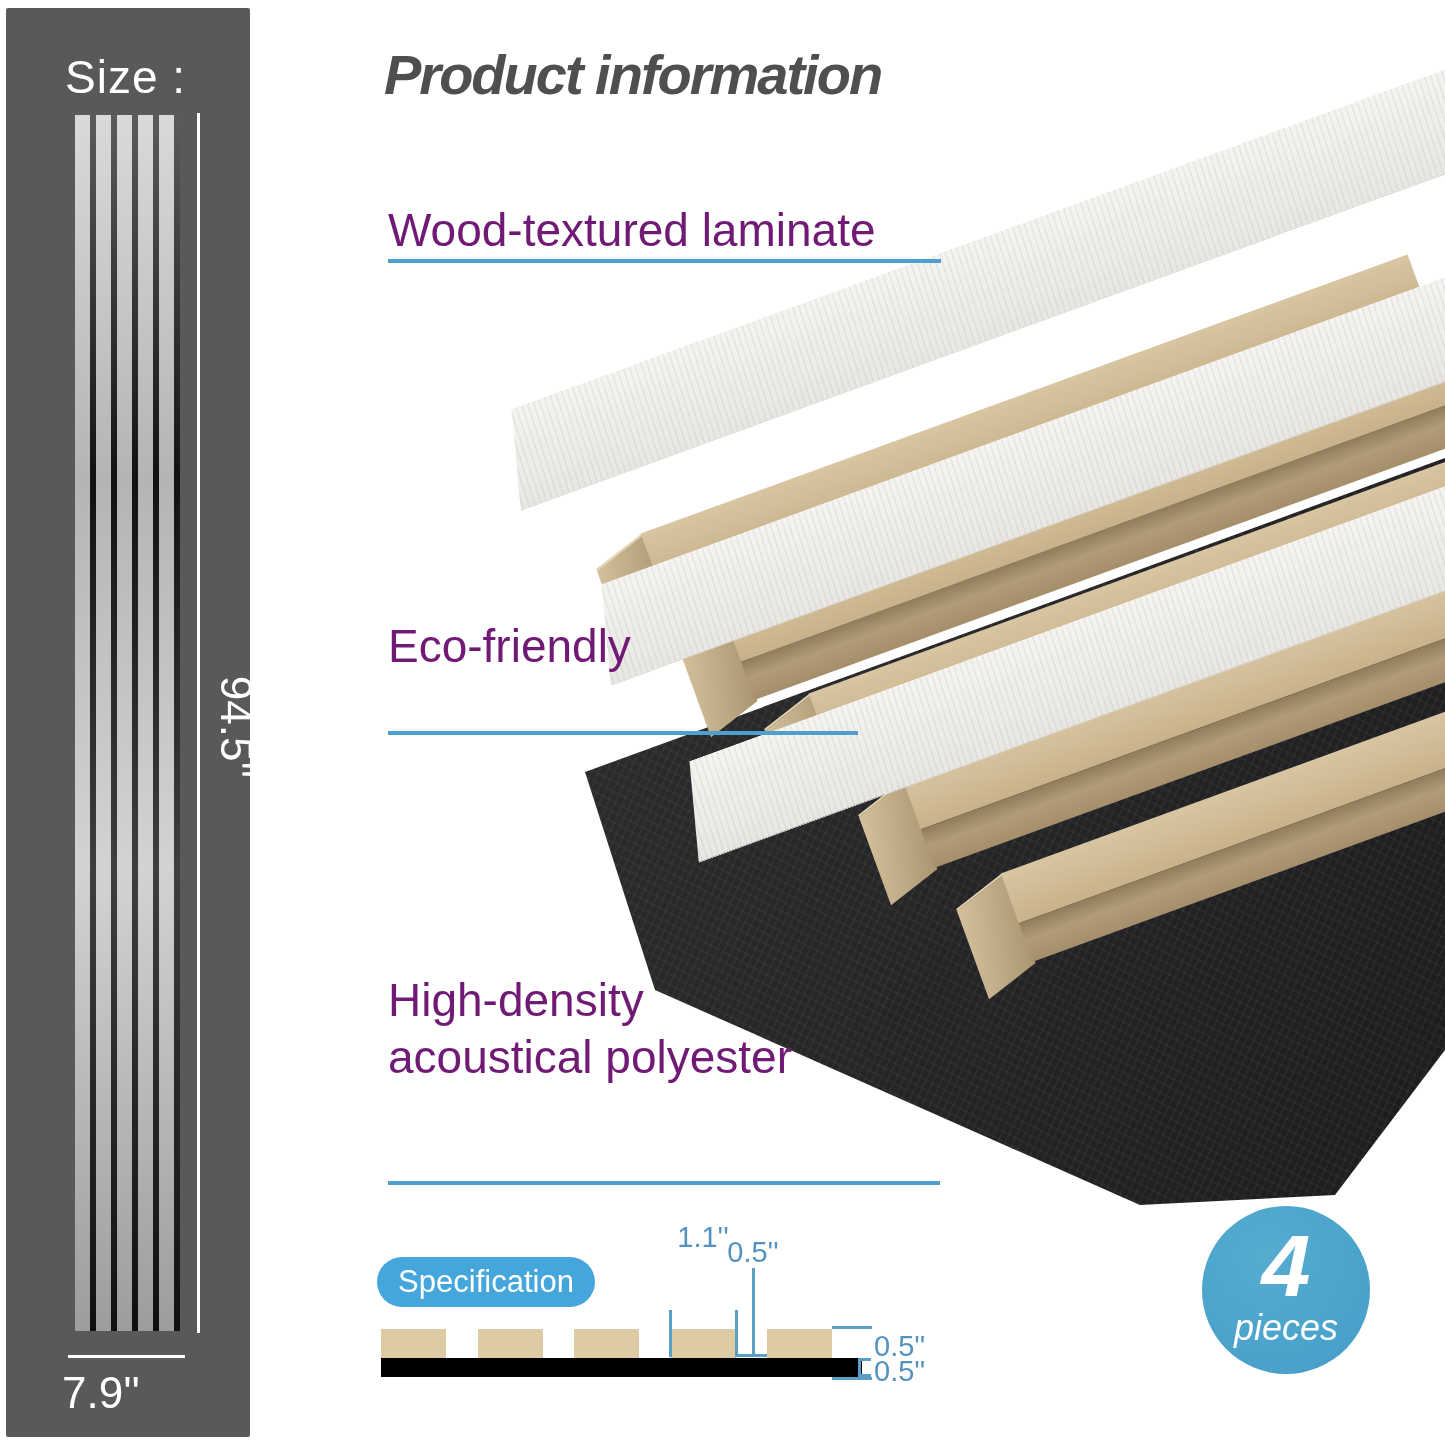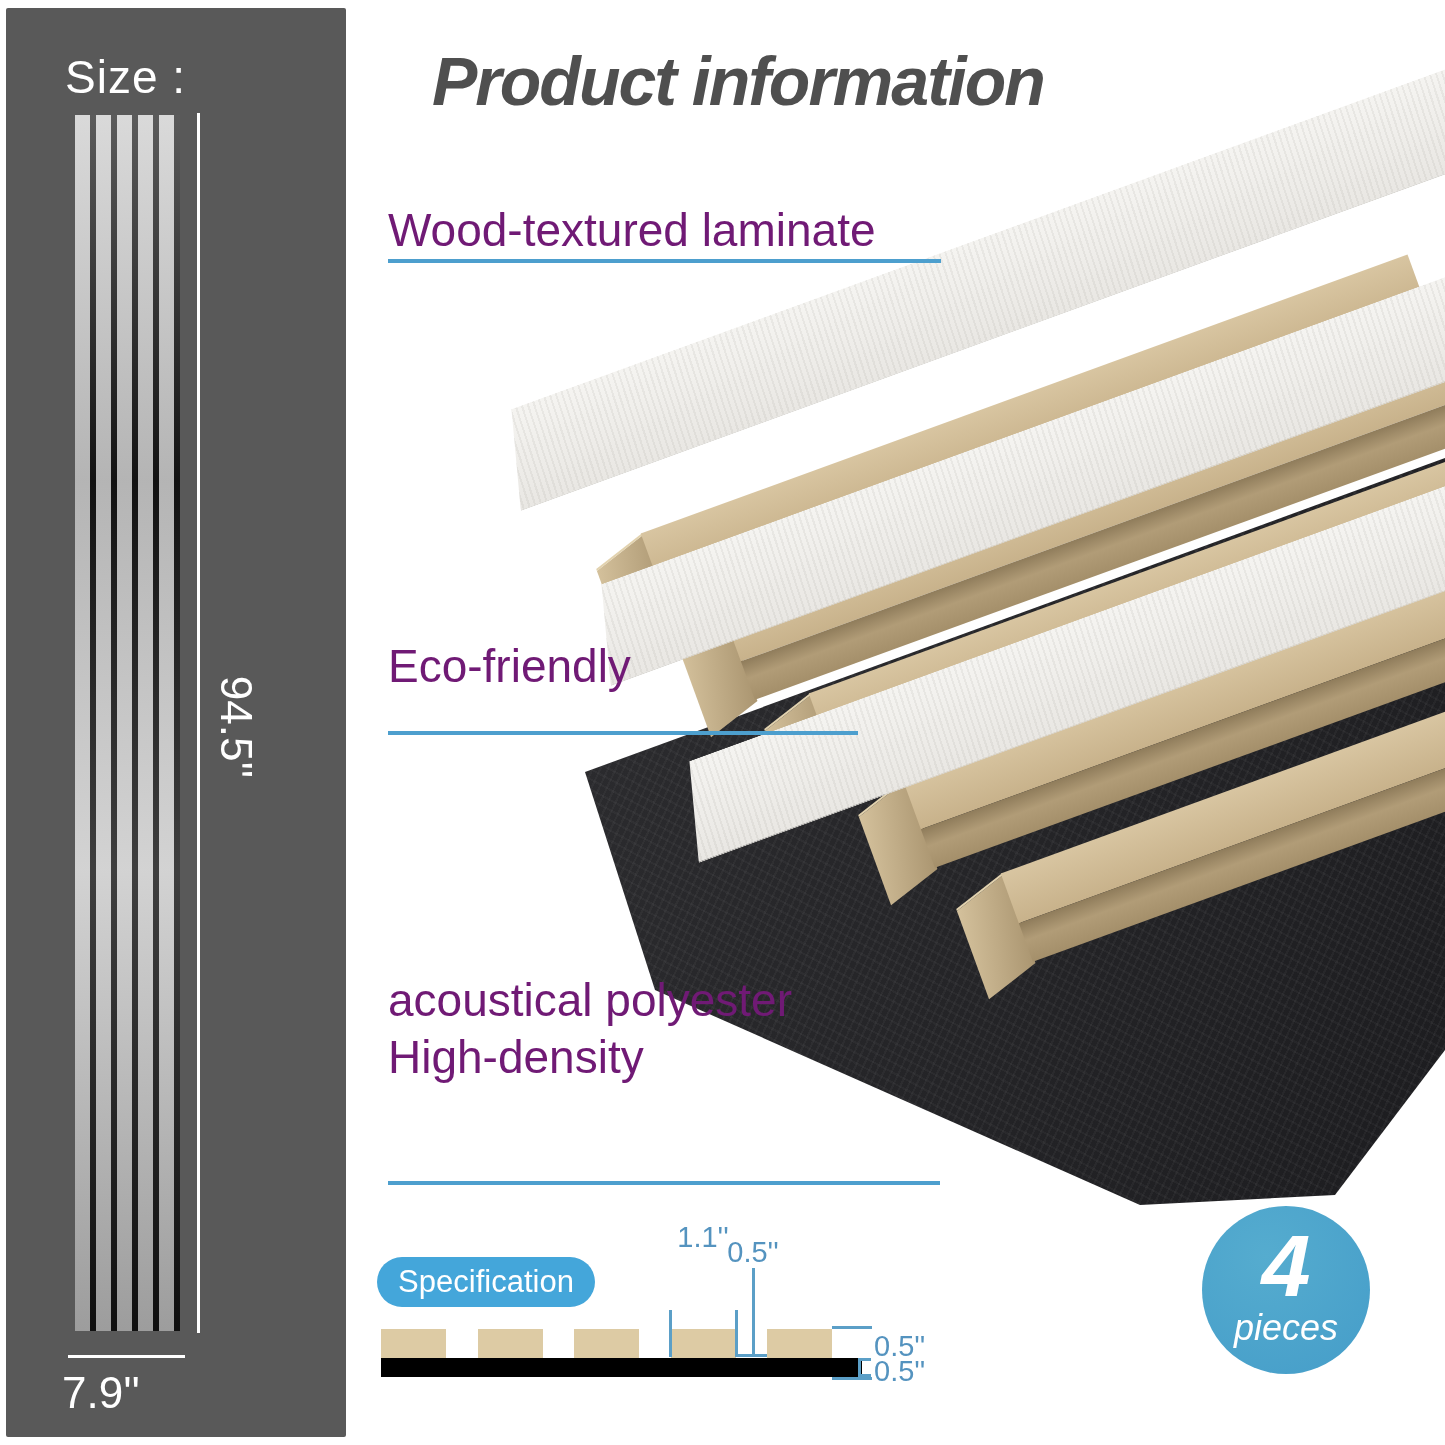--- a/index.html
+++ b/index.html
@@ -1,38 +1,38 @@
 <!DOCTYPE html>
 <html><head>
 <meta charset="utf-8">
 <style>
   html,body{margin:0;padding:0;background:#ffffff;}
   body{width:1445px;height:1445px;position:relative;overflow:hidden;
        font-family:"Liberation Sans", sans-serif;}
   .abs{position:absolute;}
 
   
-  #sidebar{left:6px;top:8px;width:340px;height:1429px;background:#595959;border-radius:2px;}
+  #sidebar{left:6px;top:8px;width:244px;height:1429px;background:#595959;border-radius:2px;}
   #size-label{left:59px;top:42px;color:#ffffff;font-size:46px;font-weight:400;letter-spacing:1px;}
   #slat-graphic{left:69px;top:107px;width:105px;height:1216px;
     background-image:
       linear-gradient(180deg,rgba(255,255,255,.30),rgba(0,0,0,.10) 30%,rgba(255,255,255,.18) 62%,rgba(0,0,0,.22) 100%),
       repeating-linear-gradient(to right,#c9c9c9 0 15px,#141414 15px 21px);}
   #vdim-line{left:191px;top:105px;width:3px;height:1220px;background:#ffffff;}
   #height-text{left:171px;top:697px;width:124px;height:44px;color:#ffffff;font-size:44px;
     text-align:center;transform:rotate(90deg);}
   #hdim-line{left:62px;top:1347px;width:117px;height:3px;background:#ffffff;}
   #width-text{left:56px;top:1360px;width:132px;color:#ffffff;font-size:44px;}
 
   
-  #page-title{left:384px;top:42px;width:860px;color:#4f4f4f;font-size:68px;font-weight:700;
-    font-style:italic;letter-spacing:-2px;z-index:30;margin-left:48px;}
+  #page-title{left:384px;top:42px;width:860px;color:#4f4f4f;font-size:56px;font-weight:700;
+    font-style:italic;letter-spacing:-2px;z-index:30;}
   .annotation{color:#701a75;font-size:46px;line-height:57px;z-index:30;}
   #ann-laminate{left:388px;top:202px;}
-  #ann-mdf{left:388px;top:638px;}
+  #ann-mdf{left:388px;top:618px;}
   #ann-fiber{left:388px;top:972px;}
   .underline{height:4px;background:#4d9fce;z-index:30;}
   #ul-laminate{left:388px;top:259px;width:553px;}
   #ul-mdf{left:388px;top:731px;width:470px;}
   #ul-fiber{left:388px;top:1181px;width:552px;}
 
   
   #illustration{left:0;top:0;width:1445px;height:1445px;overflow:hidden;z-index:1;}
   .strip{position:absolute;transform-origin:0 0;transform:rotate(-20deg);}
   .white-strip{height:98px;z-index:8;
@@ -144,22 +144,22 @@
   <div>Wood-textured laminate</div>
 </div>
 <div id="ul-laminate" class="abs underline"></div>
 
 <div id="ann-mdf" class="abs annotation">
   <div>Eco-friendly</div>
 </div>
 <div id="ul-mdf" class="abs underline"></div>
 
 <div id="ann-fiber" class="abs annotation">
+  <div>High-density</div>
   <div>acoustical polyester</div>
-  <div>High-density</div>
 </div>
 <div id="ul-fiber" class="abs underline"></div>
 
 <div id="spec-badge" class="abs">Specification</div>
 
 <div class="spec-slat" style="left:381px;"></div>
 <div class="spec-slat" style="left:478px;"></div>
 <div class="spec-slat" style="left:574px;"></div>
 <div class="spec-slat" style="left:671px;"></div>
 <div class="spec-slat" style="left:767px;"></div>

